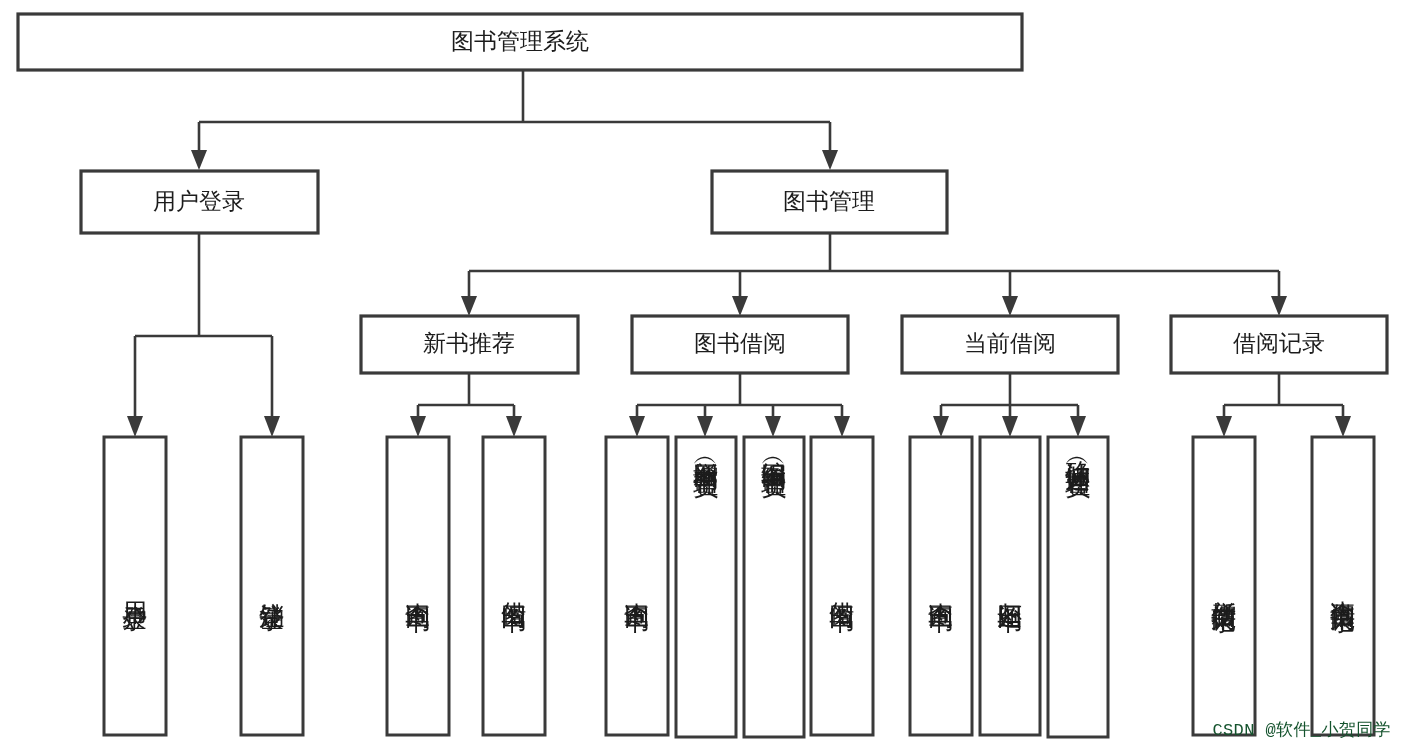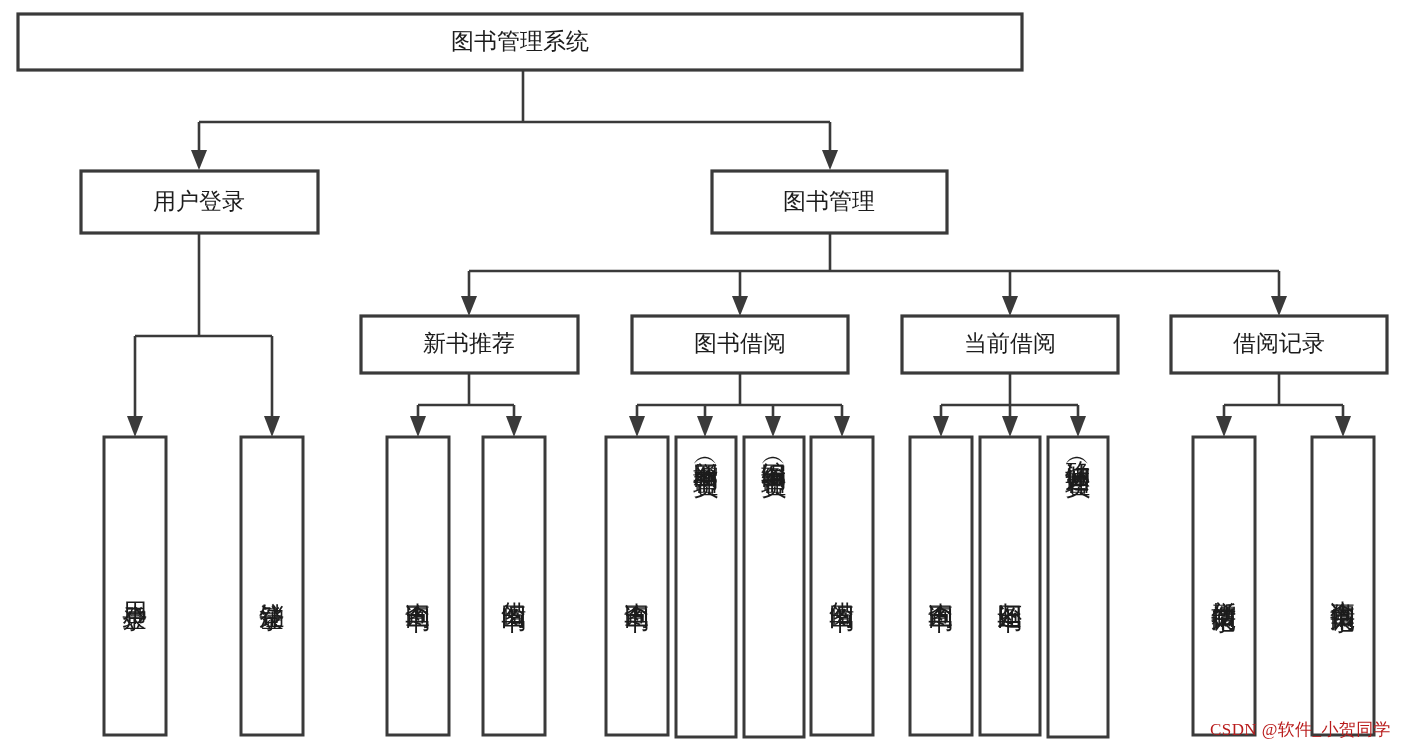--- a/index.html
+++ b/index.html
@@ -65,23 +65,23 @@
     line-height: 1.06;
     letter-spacing: 2px;
     color: #1c1c1c;
     white-space: nowrap;
     text-align: center;
   }
   .watermark {
     position: absolute;
     right: 14px;
     bottom: 6px;
-    font-family: Liberation Serif, serif;
+    font-family: Liberation Mono, monospace;
     font-size: 17px;
-    color: #b91c1c;
+    color: #14532d;
     letter-spacing: 0.4px;
     white-space: nowrap;
   }
 </style>
 </head>
 <body>
 
 <div id="diagram-root">
 
   <svg class="flow" viewBox="0 0 1405 747" xmlns="http://www.w3.org/2000/svg">

